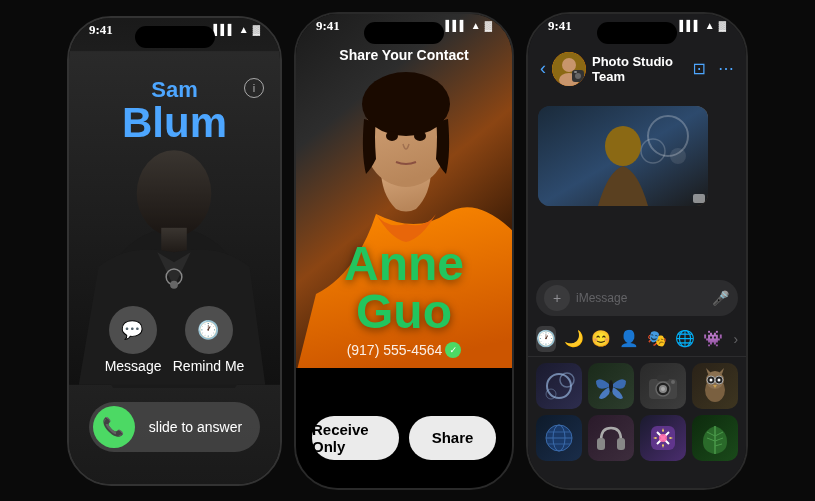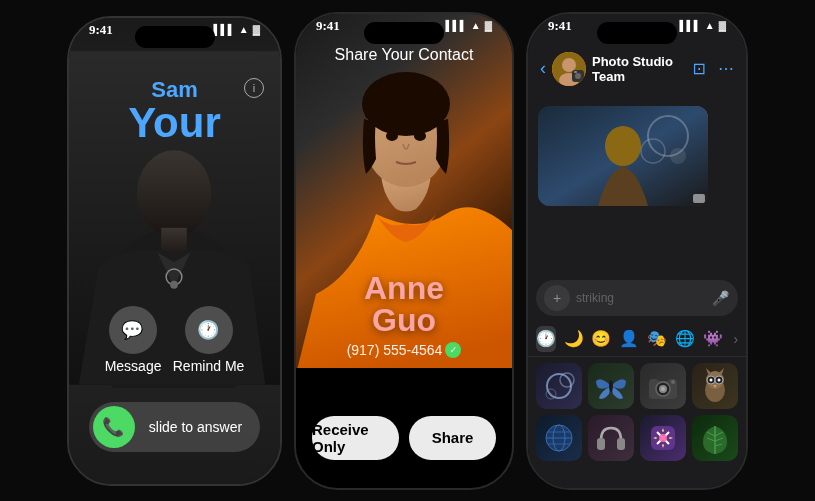--- a/index.html
+++ b/index.html
@@ -238,37 +238,37 @@
 
     .share-header {
       position: absolute;
       top: 32px;
       left: 0; right: 0;
       text-align: center;
       z-index: 10;
     }
 
     .share-title {
-      font-size: 16px;
-      font-weight: 400;
+      font-size: 14px;
+      font-weight: 700;
       color: #fff;
     }
 
     .contact-name-area {
       position: absolute;
       bottom: 130px;
       left: 0; right: 0;
       text-align: center;
       z-index: 10;
     }
 
     .contact-name {
-      font-size: 32px;
+      font-size: 48px;
       font-weight: 800;
-      color: #fca5a5;
+      color: #22c55e;
       line-height: 1.0;
       text-shadow: 0 2px 8px rgba(0,0,0,0.5);
     }
 
     .contact-phone-row {
       display: flex;
       align-items: center;
       justify-content: center;
       gap: 3px;
       margin-top: 6px;
@@ -574,21 +574,21 @@
 
         <path d="M90 205 L107 240 L124 205 L107 215Z" fill="#2a2a2a"></path>
 
         <circle cx="107" cy="230" r="8" fill="none" stroke="#888" stroke-width="1.5"></circle>
         <circle cx="107" cy="238" r="4" fill="#666"></circle>
       </svg>
     </div>
 
     <div class="caller-info">
       <div class="caller-name-top">Sam</div>
-      <div class="caller-name-big">Your</div>
+      <div class="caller-name-big">Blum</div>
     </div>
 
     <div class="info-icon">i</div>
 
     <div class="status-bar">
       <span class="status-time">9:41</span>
       <div class="status-icons">
         <span class="status-icon">▌▌▌</span>
         <span class="status-icon">▲</span>
         <span class="status-icon">▓</span>
@@ -743,21 +743,21 @@
             <circle cx="140" cy="50" r="8" fill="rgba(255,255,255,0.1)"></circle>
 
             <rect x="155" y="88" width="12" height="9" rx="2" fill="rgba(255,255,255,0.5)"></rect>
           </svg>
         </div>
       </div>
     </div>
 
     <div class="message-input-bar">
       <div class="plus-btn">+</div>
-      <span class="imessage-placeholder">striking</span>
+      <span class="imessage-placeholder">iMessage</span>
       <span class="mic-btn">🎤</span>
     </div>
 
     <div class="stickers-area">
       <div class="sticker-tabs">
         <div class="sticker-tab active">🕐</div>
         <div class="sticker-tab">🌙</div>
         <div class="sticker-tab">😊</div>
         <div class="sticker-tab">👤</div>
         <div class="sticker-tab">🎭</div>

